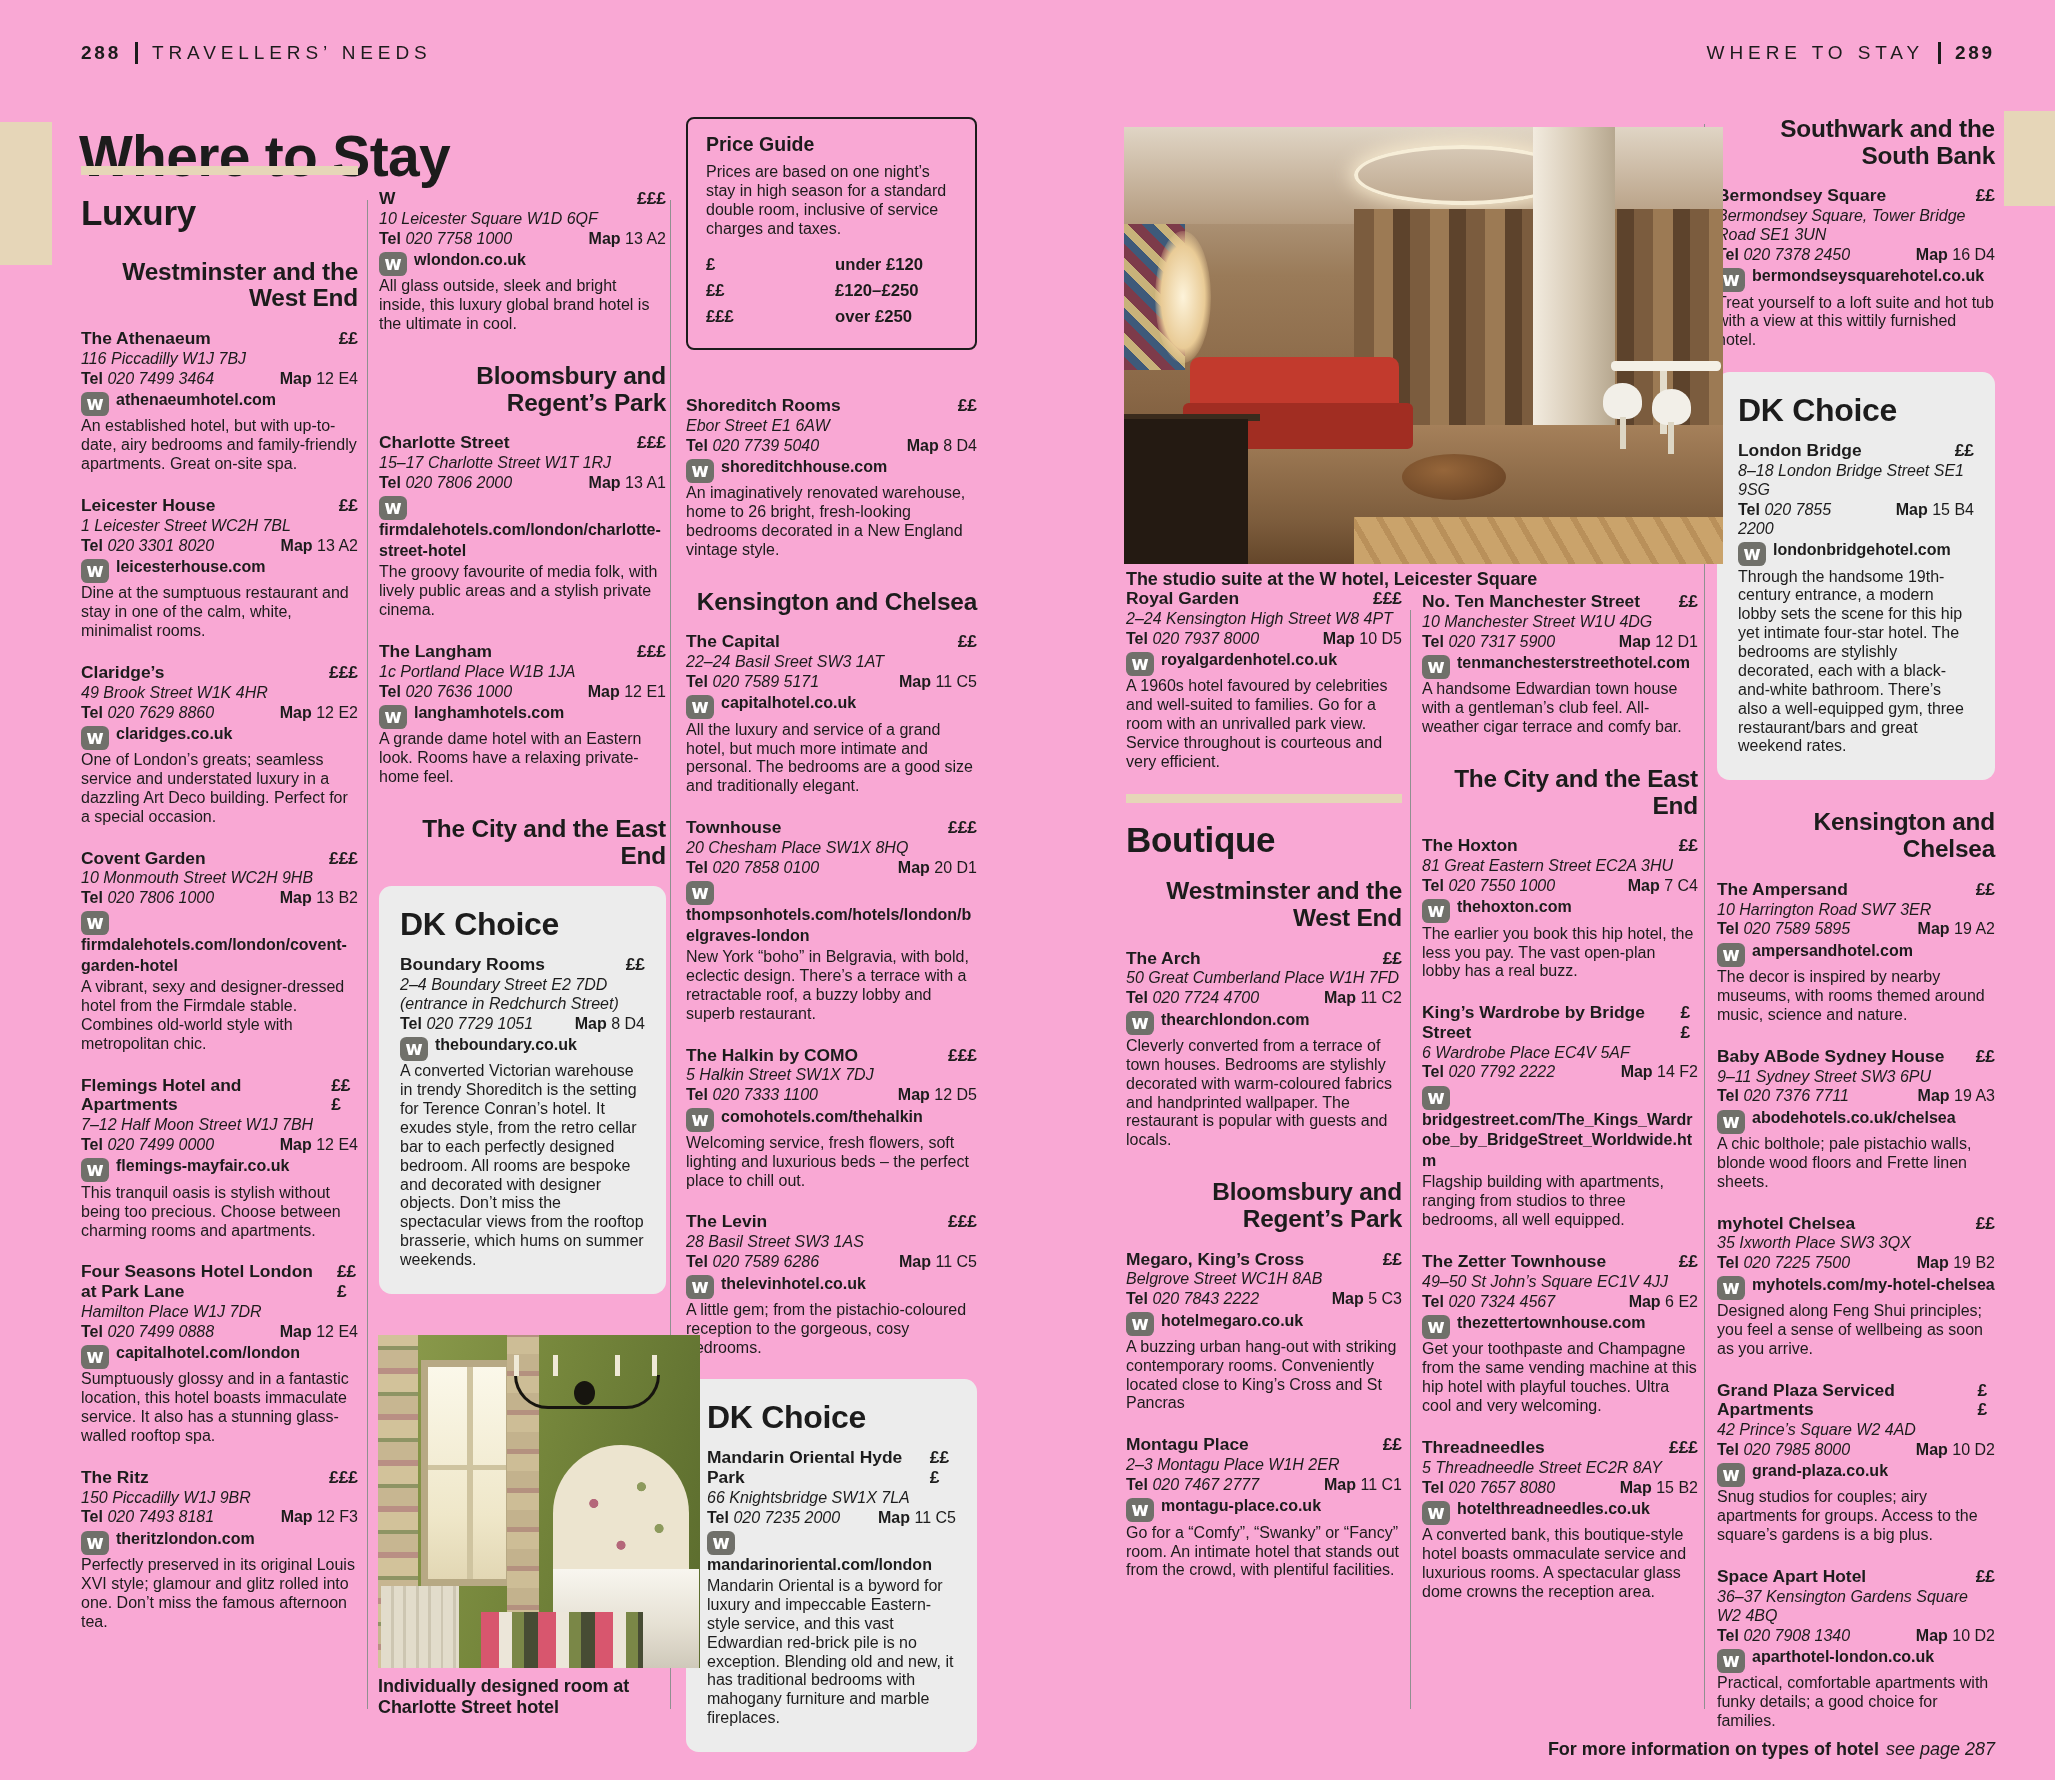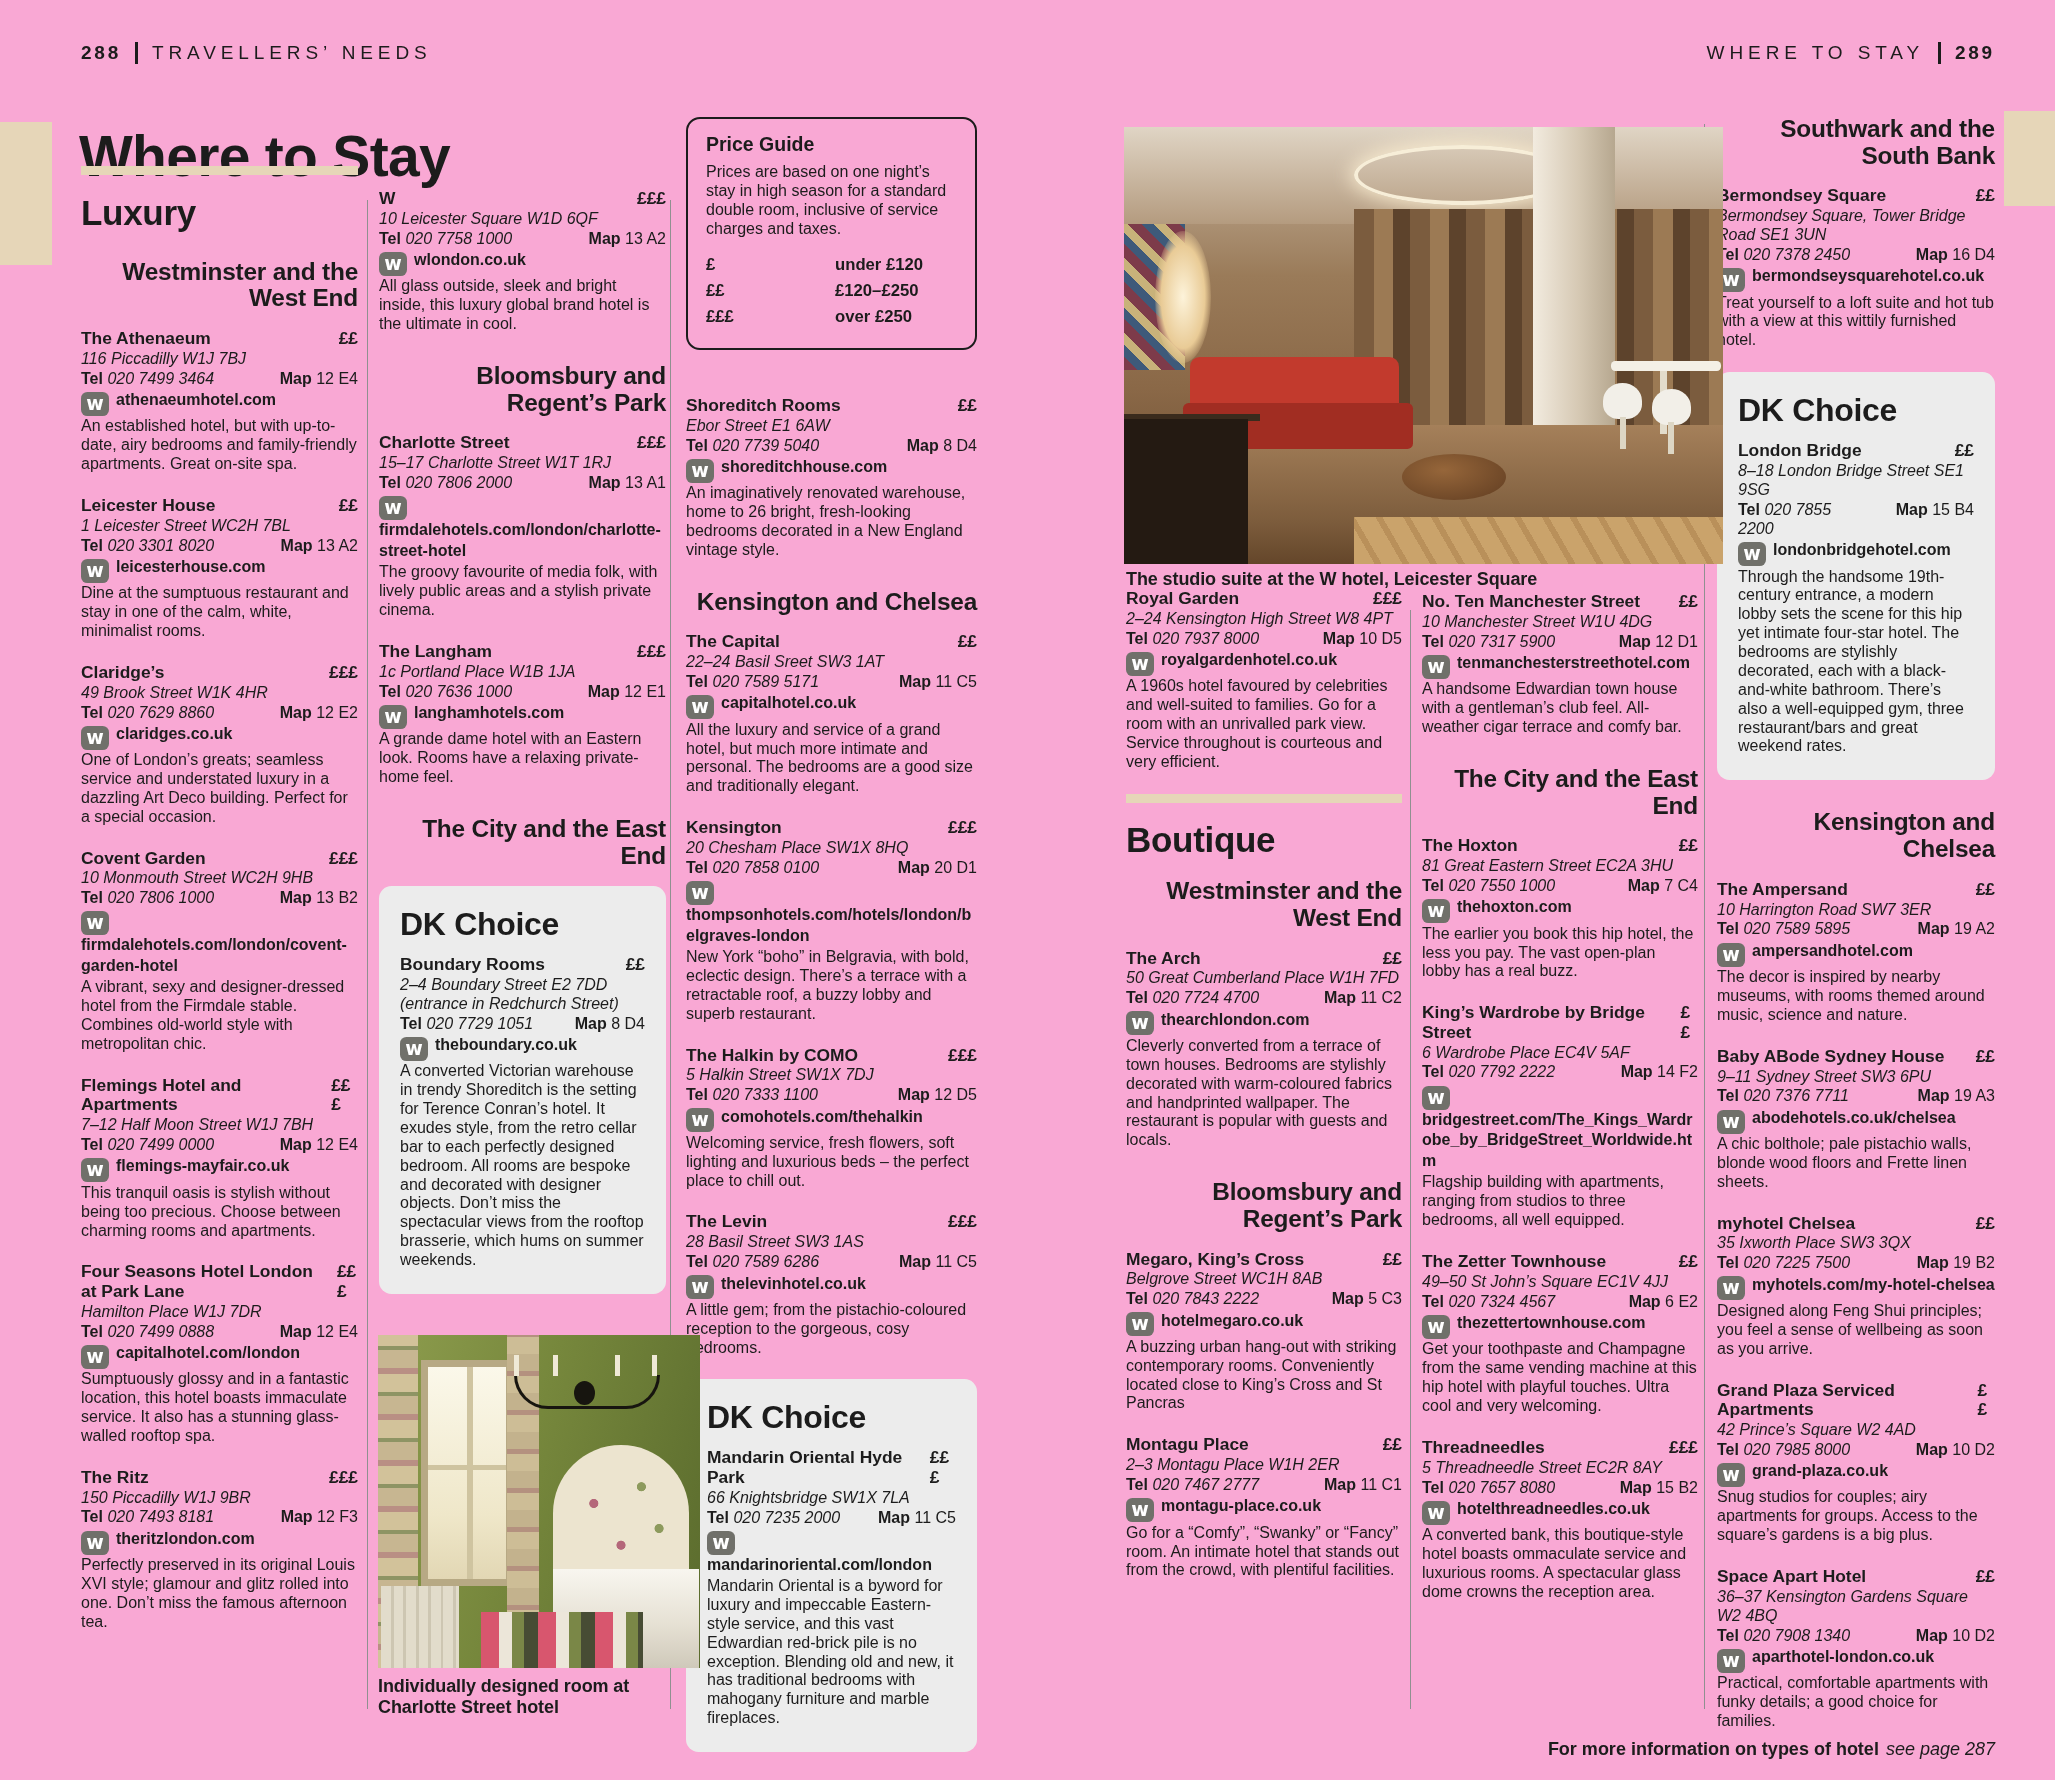--- a/index.html
+++ b/index.html
@@ -45,21 +45,21 @@
   .lweb{font-size:16px;font-weight:bold;line-height:1.3;overflow-wrap:anywhere;margin:2.1px 0 1.4px;}
   .wicon{display:inline-block;width:28px;height:24px;background:#70706a;border-radius:6.3px;
          color:#fff;text-align:center;font-size:19px;line-height:22px;font-weight:bold;
          margin-right:7px;vertical-align:-4.9px;font-family:"DejaVu Sans",sans-serif;}
   .ldesc{font-size:16px;line-height:1.18;margin-top:0.7px;}
   
   .dkbox{background:#ececec;border-radius:12.5px;padding:19.5px 21px 24px;margin:2.8px 0 25px;}
   .dktitle{font-size:32px;font-weight:bold;letter-spacing:-0.3px;margin:0 0 12.5px;}
   .dkbox .listing{margin-bottom:0;}
   
-  .pricebox{border:2.1px solid #1c1c1c;border-radius:14px;padding:14px 18px 18px;margin-bottom:46px;}
+  .pricebox{border:2.1px solid #1c1c1c;border-radius:8px;padding:14px 18px 18px;margin-bottom:46px;}
   .pgtitle{font-size:19.5px;font-weight:bold;margin-bottom:5.6px;}
   .pgintro{font-size:16px;line-height:1.2;margin-bottom:14px;}
   .pg-row{display:flex;font-size:16.7px;font-weight:bold;line-height:1.55;}
   .pg-sym{width:129px;}
   
   .photo{position:absolute;overflow:hidden;}
   .photo *{position:absolute;}
   #photo-charlotte{left:378px;top:1335px;width:322px;height:333px;
       background:linear-gradient(105deg,#8e9d4e 0%,#76873c 45%,#5a6b2d 100%);}
   #photo-w{left:1124px;top:127px;width:599px;height:437px;
@@ -401,21 +401,21 @@
       <span class="lmap"><b>Map</b> <span>11 C5</span></span>
     </div>
     <div class="lweb">
       <span class="wicon">w</span><span class="lurl">capitalhotel.co.uk</span>
     </div>
     <div class="ldesc">All the luxury and service of a grand hotel, but much more intimate and personal. The bedrooms are a good size and traditionally elegant.</div>
   </div>
 
   <div class="listing">
     <div class="lhead">
-      <span class="lname">Kensington</span>
+      <span class="lname">Townhouse</span>
       <span class="lprice">£££</span>
     </div>
     <div class="laddr">20 Chesham Place SW1X 8HQ</div>
     <div class="lrow">
       <span class="ltel"><b>Tel</b> <i>020 7858 0100</i></span>
       <span class="lmap"><b>Map</b> <span>20 D1</span></span>
     </div>
     <div class="lweb">
       <span class="wicon">w</span><span class="lurl">thompsonhotels.com/hotels/london/belgraves-london</span>
     </div>

